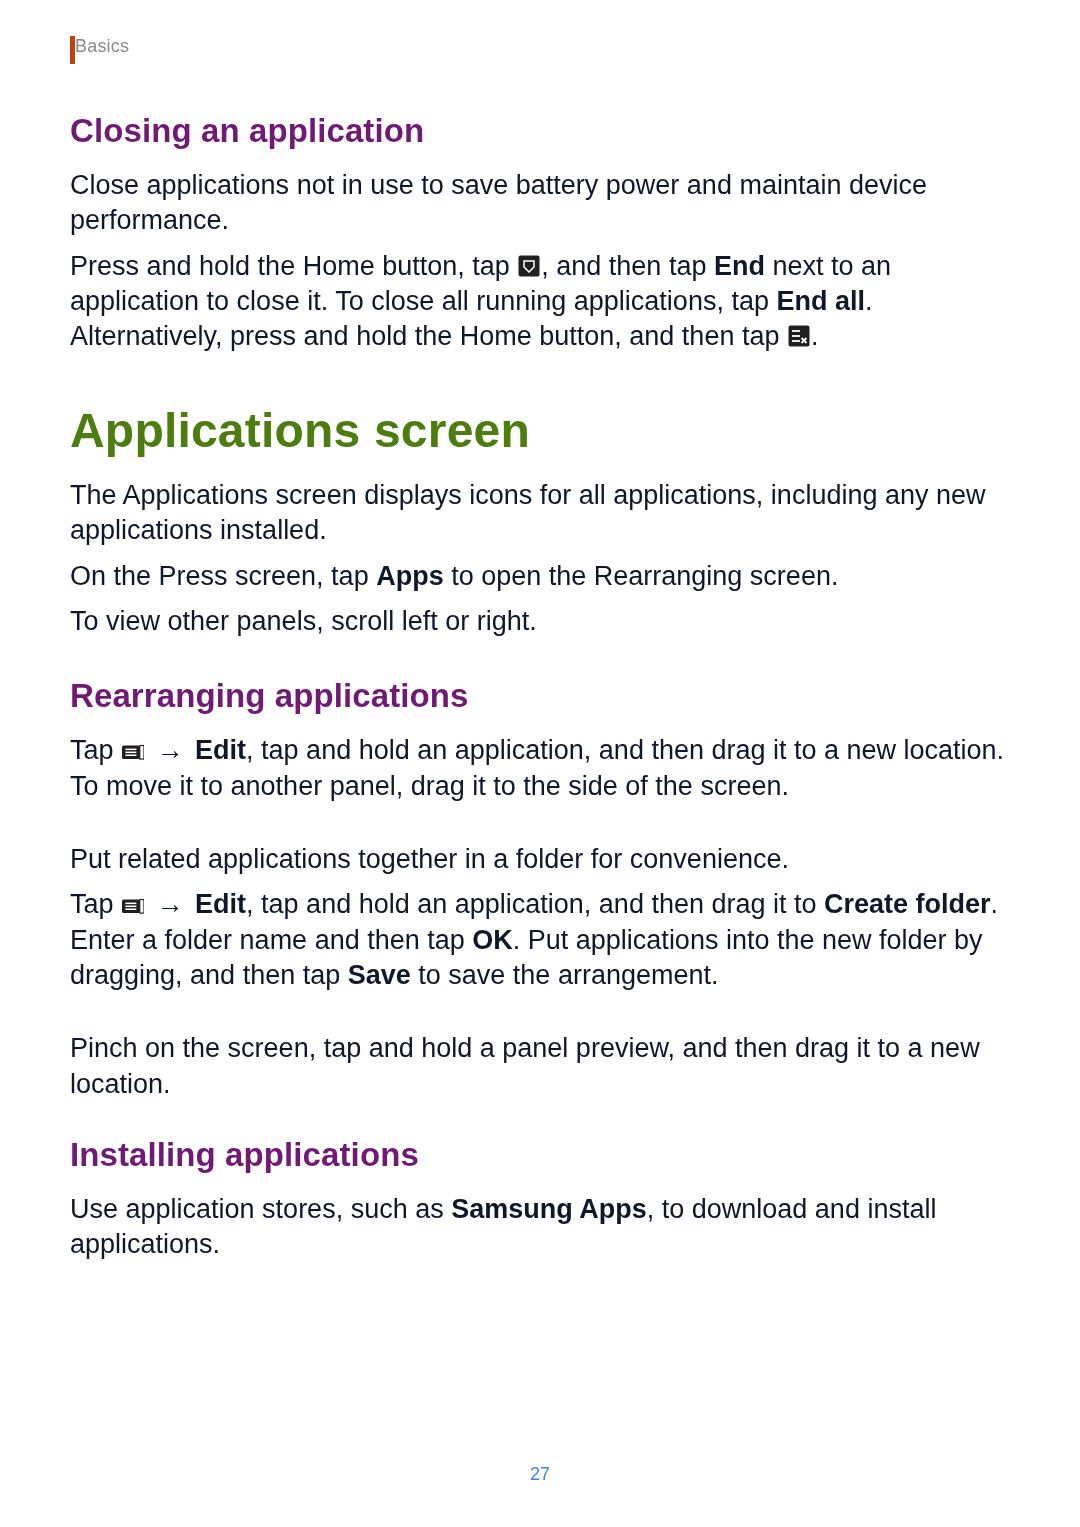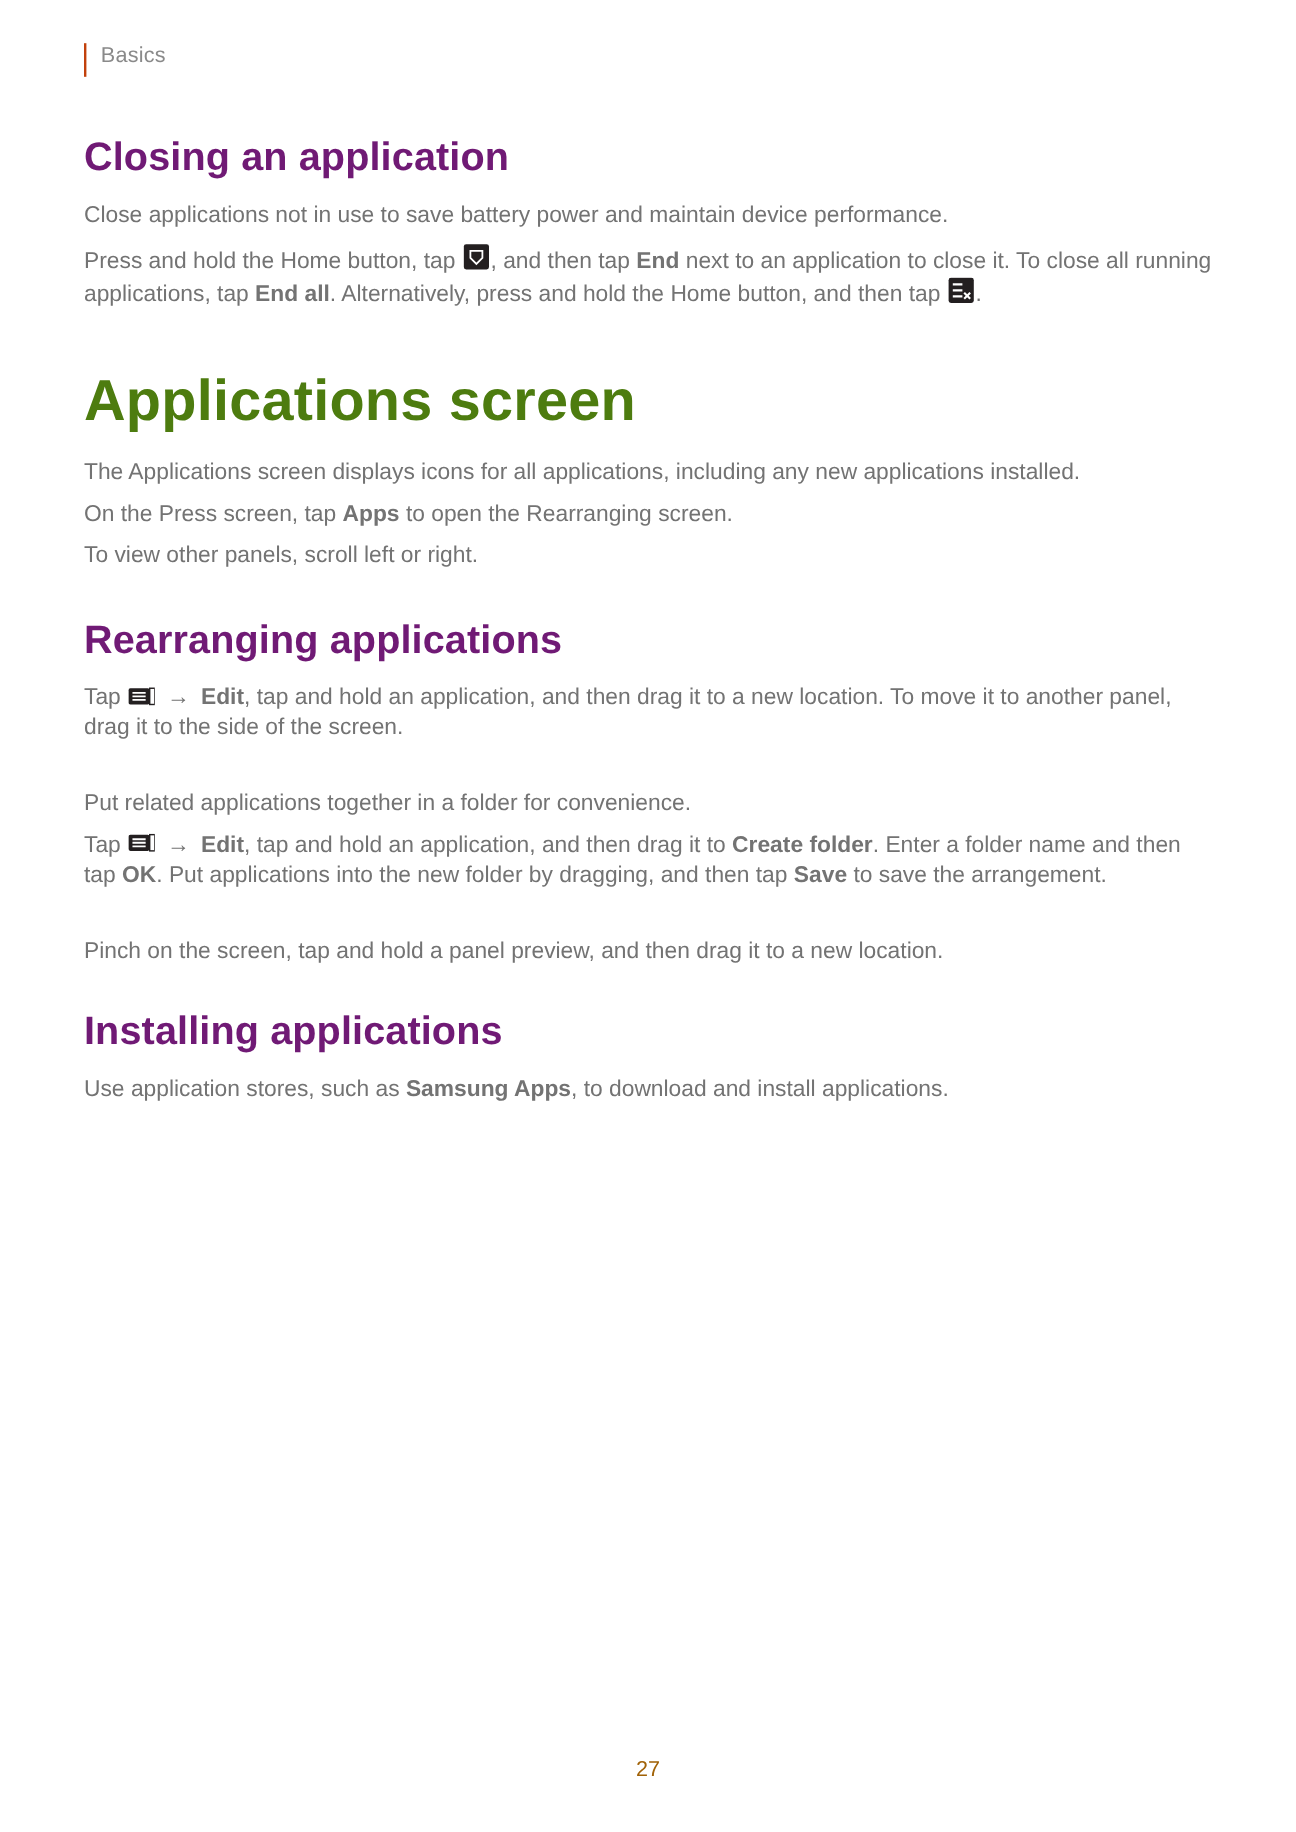--- a/index.html
+++ b/index.html
@@ -12,22 +12,21 @@
     height: 1527px;
     box-sizing: border-box;
   }
   .page {
     padding: 36px 70px 40px 70px;
     box-sizing: border-box;
     height: 100%;
     position: relative;
   }
   .breadcrumb-line {
-    border-left: 2px solid #c2410c;
-    padding-left: 12px;
+    border-left: 5px solid #c2410c;
     color: #8a8a8a;
     font-size: 18px;
     height: 28px;
     display: flex;
     align-items: flex-start;
     margin-bottom: 48px;
     font-weight: 400;
     letter-spacing: 0.2px;
   }
   h2.section {
@@ -38,45 +37,45 @@
     letter-spacing: 0.1px;
   }
   h1.chapter {
     color: #4d7c0f;
     font-size: 48px;
     font-weight: 700;
     margin: 48px 0 20px 0;
     letter-spacing: 0.2px;
   }
   p {
-    font-size: 19px;
+    font-size: 27px;
     line-height: 1.31;
     margin: 0 0 10px 0;
     font-weight: 400;
-    color: #737373;
+    color: #0f172a;
   }
   p.last { margin-bottom: 38px; }
   p.last-small { margin-bottom: 34px; }
   .b { font-weight: 700; }
   .arrow { margin: 0 4px; }
   .icon {
     display: inline-block;
     vertical-align: -2px;
     width: 22px;
     height: 22px;
     margin: 0 1px;
   }
   .page-number {
     position: absolute;
     bottom: 42px;
     left: 0;
     right: 0;
     text-align: center;
     font-size: 18px;
-    color: #a16207;
+    color: #3b82f6;
   }
 </style>
 </head>
 <body>
 
 <div class="page">
 
   <div class="breadcrumb-line">
     <span>Basics</span>
   </div>

